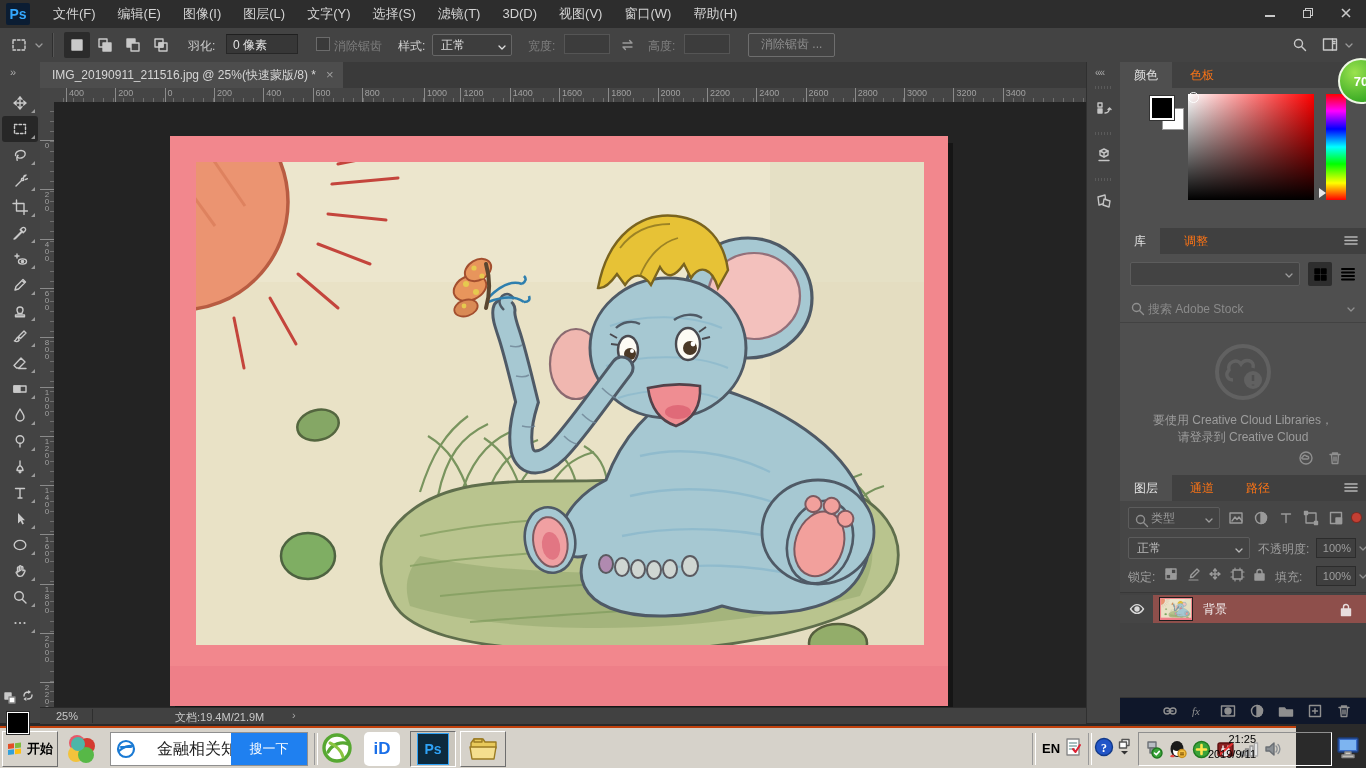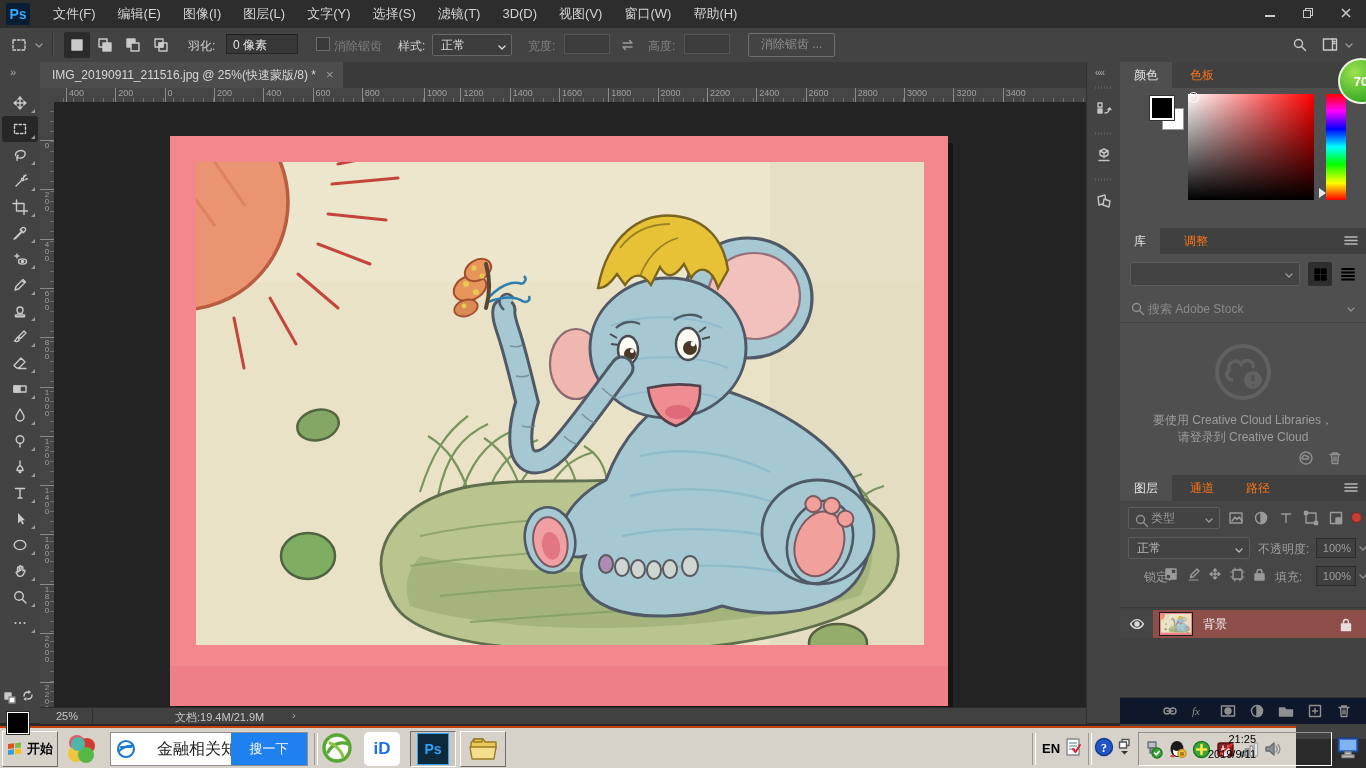--- a/index.html
+++ b/index.html
@@ -745,21 +745,21 @@
           </span>
       </div>
       <span class="plabel" style="left:138px;top:40px;">不透明度:</span>
       <div class="valbox" style="left:196px;top:37px;width:40px;height:20px;line-height:18px;">100%</div>
       <span class="ico abs" style="left:238px;top:43px;color:#8f8f8f;">
           <svg width="10" height="8" viewBox="0 0 10 8" fill="none" stroke="currentColor" stroke-width="1.4" stroke-linecap="round" stroke-linejoin="round">
             <path d="M2 3l3 3 3-3" stroke-width="1.3"></path>
           </svg>
         </span>
 
-      <span class="plabel" style="left:8px;top:68px;margin-left:16px;">锁定:</span>
+      <span class="plabel" style="left:8px;top:68px;">锁定:</span>
       <div id="lock-icons">
           <span style="position: absolute; top: 66px; color: rgb(154, 154, 154); left: 44px;"><svg width="14" height="14" viewBox="0 0 14 14" fill="none" stroke="currentColor" stroke-width="1.4" stroke-linecap="round" stroke-linejoin="round">
               <rect x="2" y="2" width="5" height="5" fill="currentColor"></rect>
               <rect x="7" y="7" width="5" height="5" fill="currentColor"></rect>
               <rect x="2" y="7" width="5" height="5"></rect>
               <rect x="7" y="2" width="5" height="5"></rect>
             </svg></span>
           <span style="position: absolute; top: 66px; color: rgb(154, 154, 154); left: 66px;"><svg width="15" height="15" viewBox="0 0 15 15" fill="none" stroke="currentColor" stroke-width="1.4" stroke-linecap="round" stroke-linejoin="round">
               <path d="M11 2l2 2-6 6-2.5.5L5 8z"></path>
               <path d="M3 13h9" stroke-width="1.2"></path>
@@ -777,21 +777,21 @@
             </svg></span>
         </div>
       <span class="plabel" style="left:155px;top:68px;">填充:</span>
       <div class="valbox" style="left:196px;top:65px;width:40px;height:20px;line-height:18px;">100%</div>
       <span class="ico abs" style="left:238px;top:71px;color:#8f8f8f;">
           <svg width="10" height="8" viewBox="0 0 10 8" fill="none" stroke="currentColor" stroke-width="1.4" stroke-linecap="round" stroke-linejoin="round">
             <path d="M2 3l3 3 3-3" stroke-width="1.3"></path>
           </svg>
         </span>
 
-      <div class="abs" style="left:0;top:106px;width:246px;height:131px;background:#424242;border-top:1px solid #383838;">
+      <div class="abs" style="left:0;top:91px;width:246px;height:131px;background:#424242;border-top:1px solid #383838;">
         <div class="eyecell" style="top:2px;">
             <span class="ico">
               <svg width="16" height="16" viewBox="0 0 16 16" fill="none" stroke="currentColor" stroke-width="1.4" stroke-linecap="round" stroke-linejoin="round">
                 <path d="M1.5 8c2-3 4.3-4.4 6.5-4.4S12.5 5 14.5 8c-2 3-4.3 4.4-6.5 4.4S3.5 11 1.5 8z"></path>
                 <circle cx="8" cy="8" r="2" fill="currentColor"></circle>
               </svg>
             </span>
           </div>
         <div class="layer-row" style="top:2px;">
           <svg class="thumb" viewBox="0 0 778 570" preserveAspectRatio="none">

